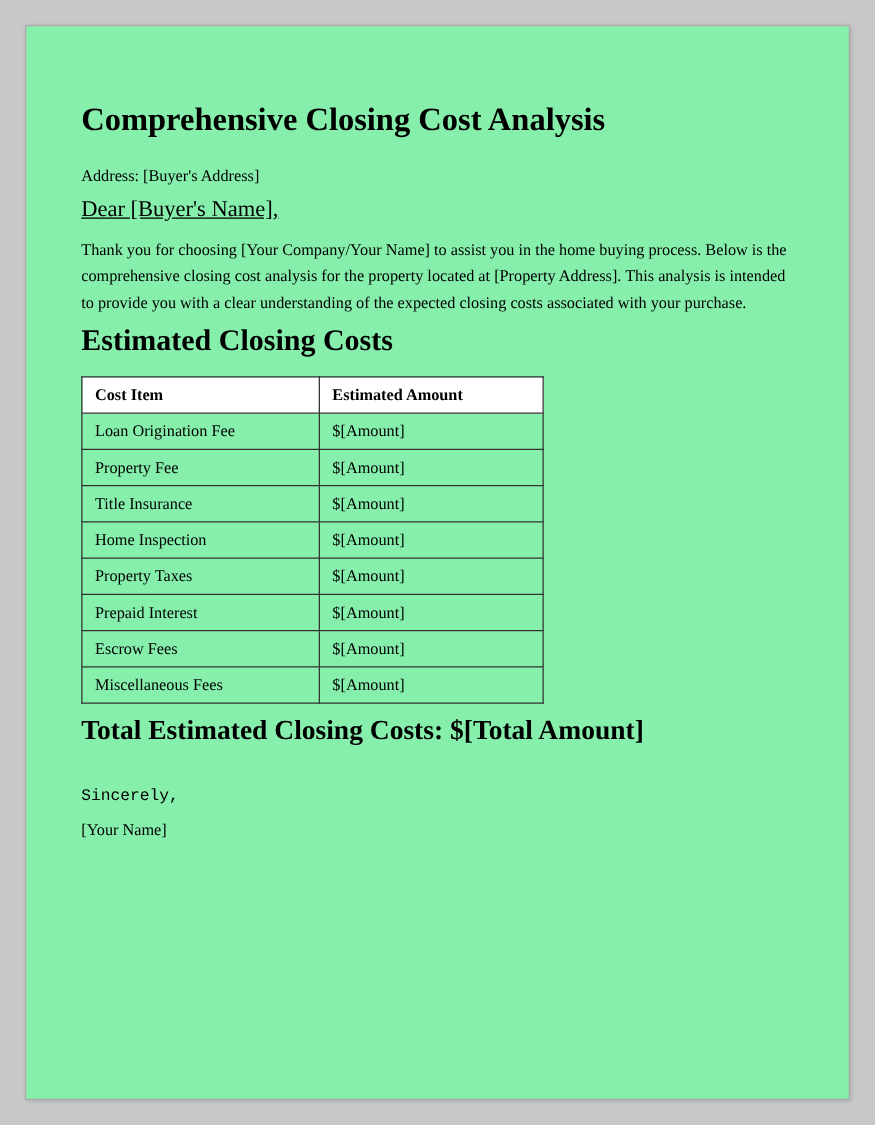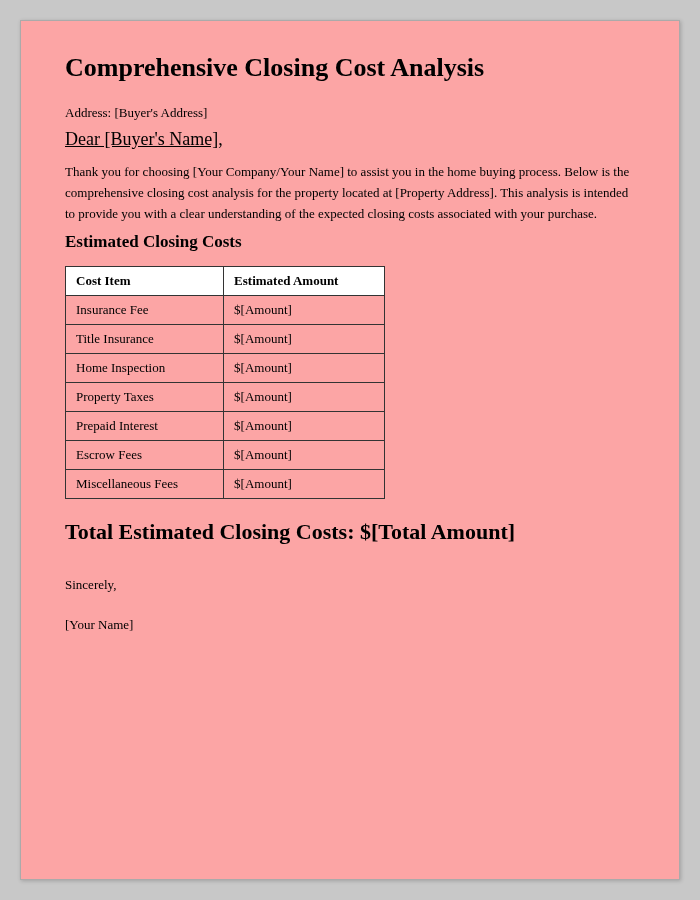--- a/index.html
+++ b/index.html
@@ -12,24 +12,24 @@
       background: #c8c8c8;
       display: flex;
       justify-content: center;
       align-items: flex-start;
       min-height: 900px;
       padding: 20px;
       font-family: Georgia, 'Times New Roman', serif;
     }
 
     .page {
-      background: #fca5a5;
+      background: #86efac;
       width: 660px;
       min-height: 860px;
-      padding: 32px 44px;
+      padding: 60px 44px;
       border: 1px solid #aaa;
       box-shadow: 1px 1px 4px rgba(0,0,0,0.2);
     }
 
     .doc-title {
       font-size: 26px;
       font-weight: bold;
       margin-bottom: 22px;
       font-family: Georgia, serif;
     }
@@ -49,31 +49,31 @@
     }
 
     .body-paragraph {
       font-size: 13px;
       line-height: 1.6;
       margin-bottom: 8px;
       font-family: Georgia, serif;
     }
 
     .section-heading {
-      font-size: 17px;
+      font-size: 24px;
       font-weight: bold;
       margin-bottom: 14px;
       margin-top: 4px;
       font-family: Georgia, serif;
     }
 
     .cost-table {
       border-collapse: collapse;
-      width: 320px;
-      margin-bottom: 20px;
+      width: 370px;
+      margin-bottom: 8px;
     }
 
     .cost-table th,
     .cost-table td {
       border: 1px solid #333;
       padding: 6px 10px;
       font-size: 13px;
       font-family: Georgia, serif;
     }
 
@@ -96,22 +96,22 @@
 
     .closing-paragraph {
       font-size: 13px;
       line-height: 1.6;
       margin-bottom: 14px;
       font-family: Georgia, serif;
     }
 
     .sign-off {
       font-size: 13px;
-      margin-bottom: 24px;
-      font-family: Liberation Serif, serif;
+      margin-bottom: 12px;
+      font-family: Liberation Mono, monospace;
     }
 
     .signer-name {
       font-size: 13px;
       font-family: Georgia, serif;
     }
   </style>
 </head>
 <body>
 
@@ -128,22 +128,26 @@
   <h2 class="section-heading">Estimated Closing Costs</h2>
 
   <table class="cost-table">
     <thead>
       <tr>
         <th>Cost Item</th>
         <th>Estimated Amount</th>
       </tr>
     </thead>
     <tbody id="table-body">
+    <tr>
+          <td>Loan Origination Fee</td>
+          <td>$[Amount]</td>
+        </tr>
         <tr>
-          <td>Insurance Fee</td>
+          <td>Property Fee</td>
           <td>$[Amount]</td>
         </tr>
         <tr>
           <td>Title Insurance</td>
           <td>$[Amount]</td>
         </tr>
         <tr>
           <td>Home Inspection</td>
           <td>$[Amount]</td>
         </tr>

